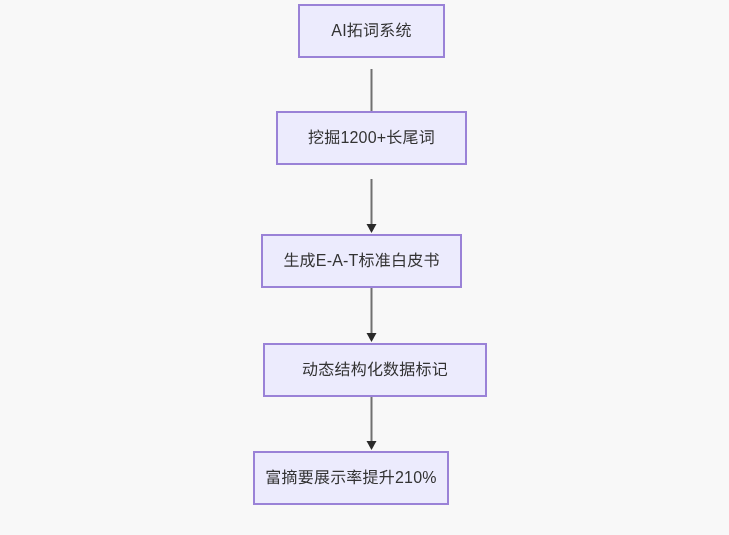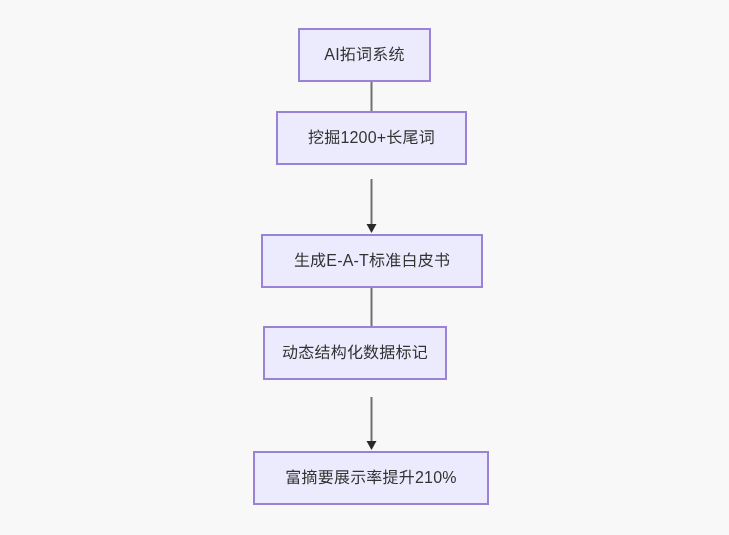--- a/index.html
+++ b/index.html
@@ -36,25 +36,25 @@
   .flow-node-label {
     font-size: 16px;
     line-height: 1;
     color: #333333;
     letter-spacing: 0.2px;
     white-space: nowrap;
     font-weight: 400;
   }
 
   
-  .node-1 { left: 298px; top: 28px;  width: 133px; }
+  .node-1 { left: 298px; top: 4px;  width: 147px; }
   .node-2 { left: 276px; top: 111px; width: 191px; }
-  .node-3 { left: 261px; top: 234px; width: 222px; }
-  .node-4 { left: 263px; top: 326px; width: 184px; font-family: Liberation Serif, serif; }
-  .node-5 { left: 253px; top: 451px; width: 236px; }
+  .node-3 { left: 261px; top: 234px; width: 201px; }
+  .node-4 { left: 263px; top: 343px; width: 224px; font-family: Liberation Serif, serif; }
+  .node-5 { left: 253px; top: 451px; width: 196px; }
 
   .flow-edge {
     position: absolute;
     left: 0;
     top: 0;
     width: 729px;
     height: 535px;
     overflow: visible;
     pointer-events: none;
   }

